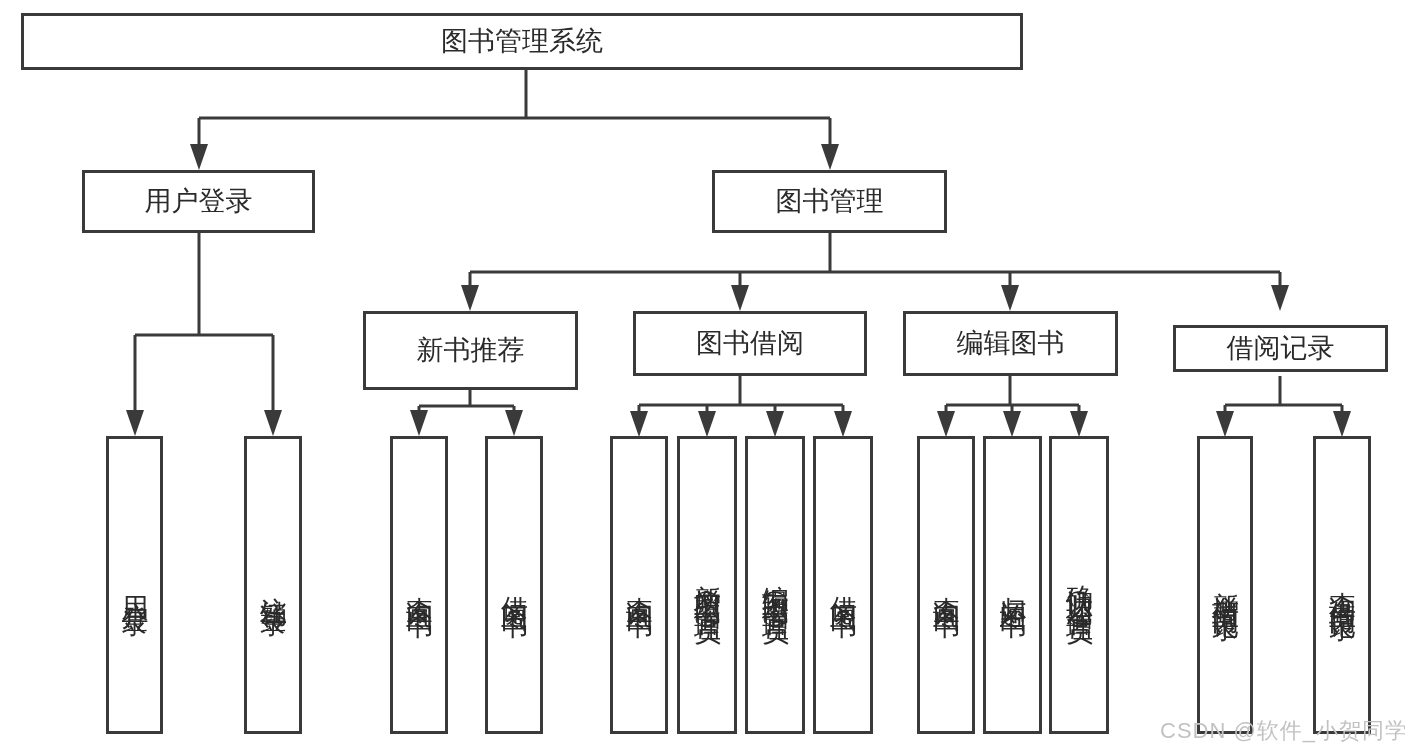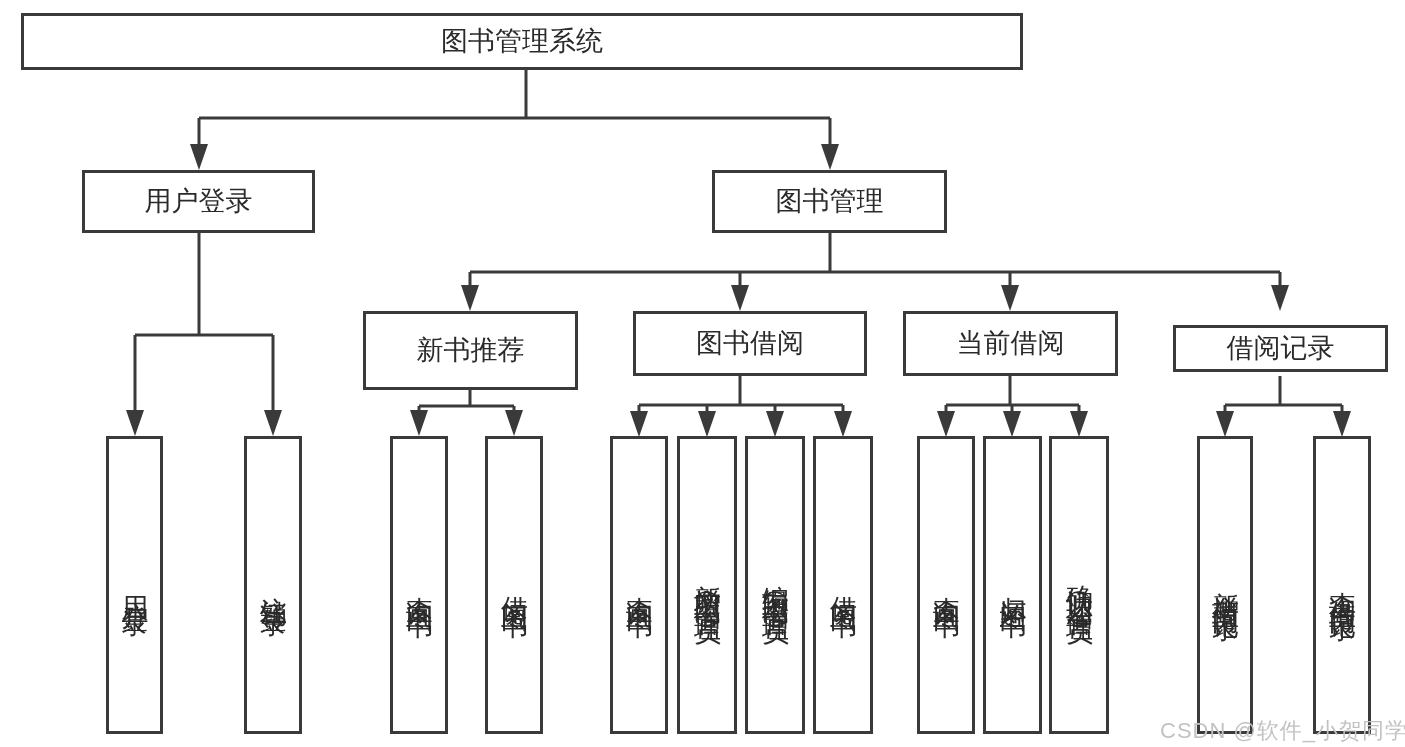--- a/index.html
+++ b/index.html
@@ -141,21 +141,21 @@
     <span>图书管理</span>
   </div>
 
   <div class="node n-rec">
     <span>新书推荐</span>
   </div>
   <div class="node n-bor">
     <span>图书借阅</span>
   </div>
   <div class="node n-cur">
-    <span>当前借阅</span>
+    <span>编辑图书</span>
   </div>
   <div class="node n-hist">
     <span>借阅记录</span>
   </div>
 
   <div class="node leaf l-ulogin">
     <span>用户登录</span>
   </div>
   <div class="node leaf l-ulogout">
     <span>注销登录</span>

